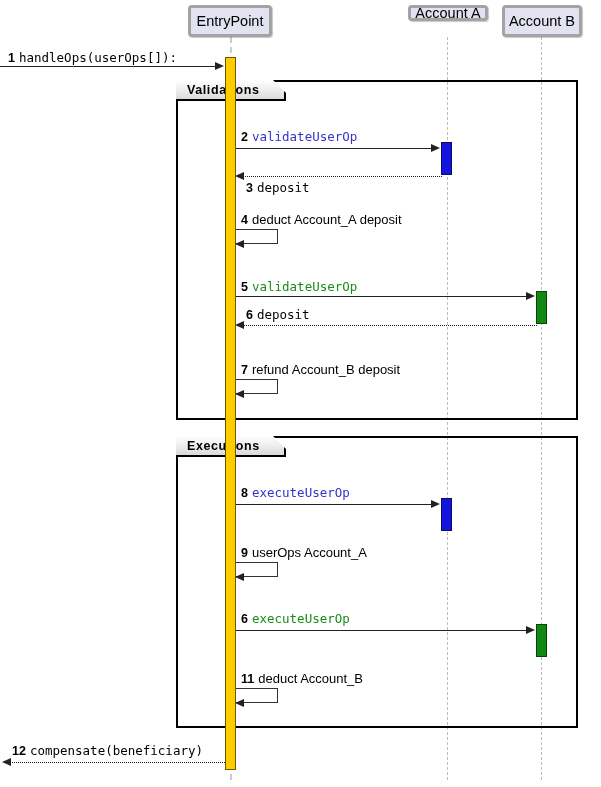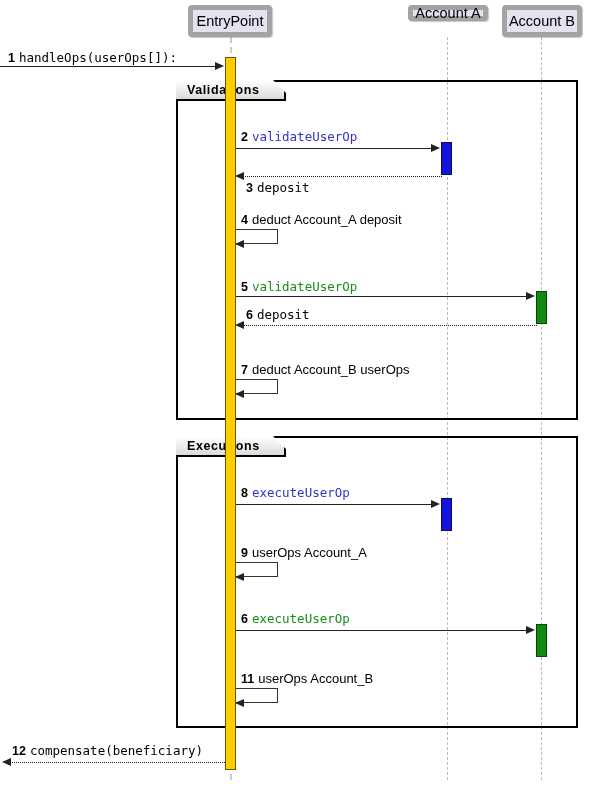--- a/index.html
+++ b/index.html
@@ -16,21 +16,21 @@
     height: 787px;
     background: #ffffff;
     overflow: hidden;
   }
 
   
   .participant {
     position: absolute;
     box-sizing: border-box;
     background: #E2E2F0;
-    border: 5px solid #a3a3a3;
+    border: 3px solid #a3a3a3;
     border-radius: 4px;
     color: #000000;
     font-family: "Liberation Sans", sans-serif;
     font-size: 14.5px;
     line-height: 1;
     text-align: center;
     display: flex;
     align-items: center;
     justify-content: center;
     box-shadow: 1px 1px 1px rgba(0,0,0,0.22);
@@ -193,21 +193,21 @@
 
   <div class="arrow-line dotted" style="left:243px; top:325px; width:294px;"></div>
   <div class="arrow-head left" style="left:235px; top:320.5px;"></div>
   <div class="msg" style="left:246px; top:309px;">
     <span class="num">6</span><span class="txt-black">deposit</span>
   </div>
 
   <div class="selfcall" style="left:236px; top:379px; width:42px; height:15px;"></div>
   <div class="arrow-head left" style="left:235px; top:389.5px;"></div>
   <div class="msg sans" style="left:241px; top:363px;">
-    <span class="num">7</span><span class="txt-black">deduct Account_B userOps</span>
+    <span class="num">7</span><span class="txt-black">refund Account_B deposit</span>
   </div>
 
   <div class="arrow-line" style="left:236px; top:504px; width:196px;"></div>
   <div class="arrow-head right" style="left:431px; top:499.5px;"></div>
   <div class="msg" style="left:241px; top:487px;">
     <span class="num">8</span><span class="txt-blue">executeUserOp</span>
   </div>
   <div class="activation act-blue" style="left:441px; top:498px; width:11px; height:33px;"></div>
 
   <div class="selfcall" style="left:236px; top:562px; width:42px; height:15px;"></div>
@@ -219,21 +219,21 @@
   <div class="arrow-line" style="left:236px; top:630px; width:291px;"></div>
   <div class="arrow-head right" style="left:526px; top:625.5px;"></div>
   <div class="msg" style="left:241px; top:613px;">
     <span class="num">6</span><span class="txt-green">executeUserOp</span>
   </div>
   <div class="activation act-green" style="left:536px; top:624px; width:11px; height:33px;"></div>
 
   <div class="selfcall" style="left:236px; top:688px; width:42px; height:15px;"></div>
   <div class="arrow-head left" style="left:235px; top:698.5px;"></div>
   <div class="msg sans" style="left:241px; top:672px;">
-    <span class="num">11</span><span class="txt-black">userOps Account_B</span>
+    <span class="num">11</span><span class="txt-black">deduct Account_B</span>
   </div>
 
   <div class="arrow-line dotted" style="left:10px; top:762px; width:215px;"></div>
   <div class="arrow-head left" style="left:2px; top:757.5px;"></div>
   <div class="msg" style="left:12px; top:745px;">
     <span class="num">12</span><span class="txt-black">compensate(beneficiary)</span>
   </div>
 
   <div class="participant" style="left:188px; top:5px; width:84px; height:32px;">EntryPoint</div>
   <div class="participant" style="left:408px; top:5px; width:80px; height:16px;">Account A</div>

